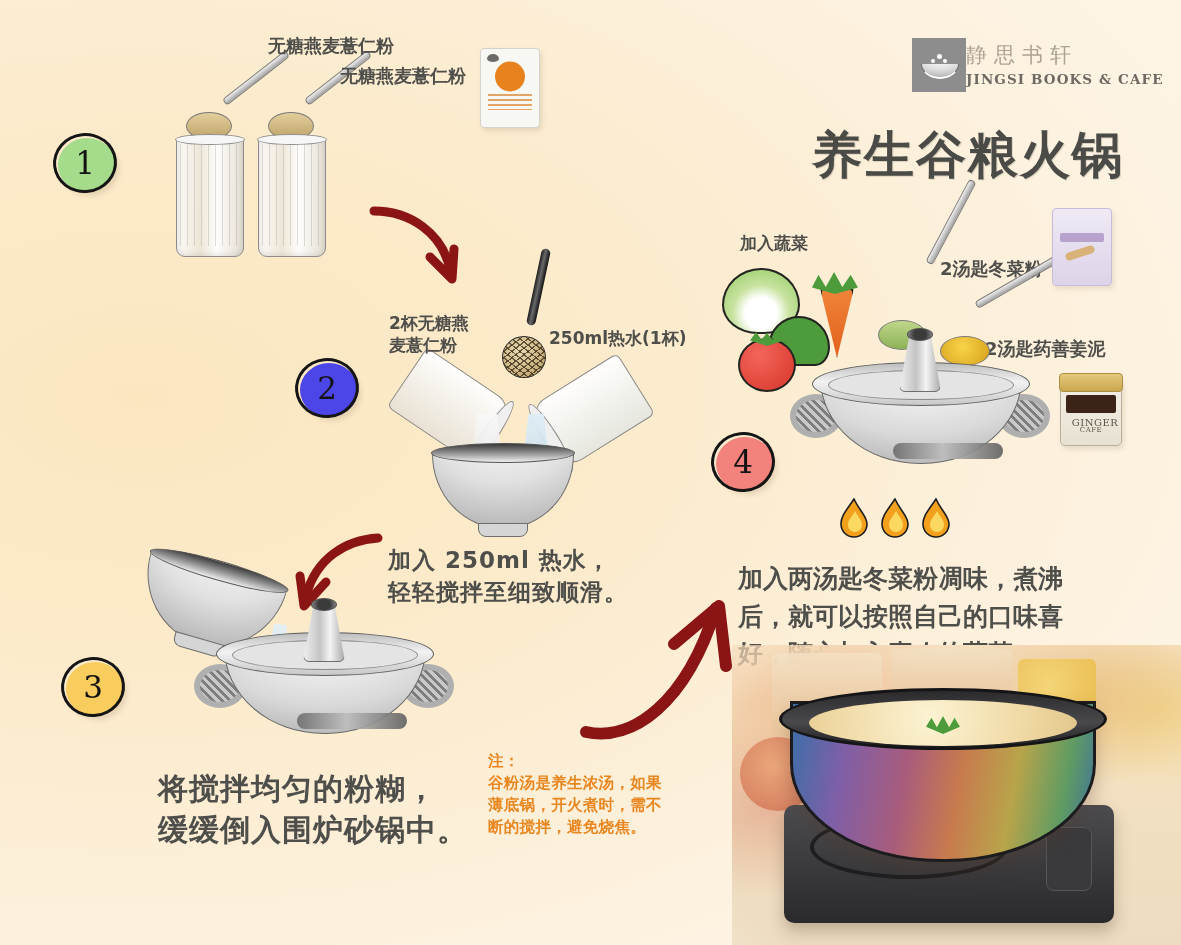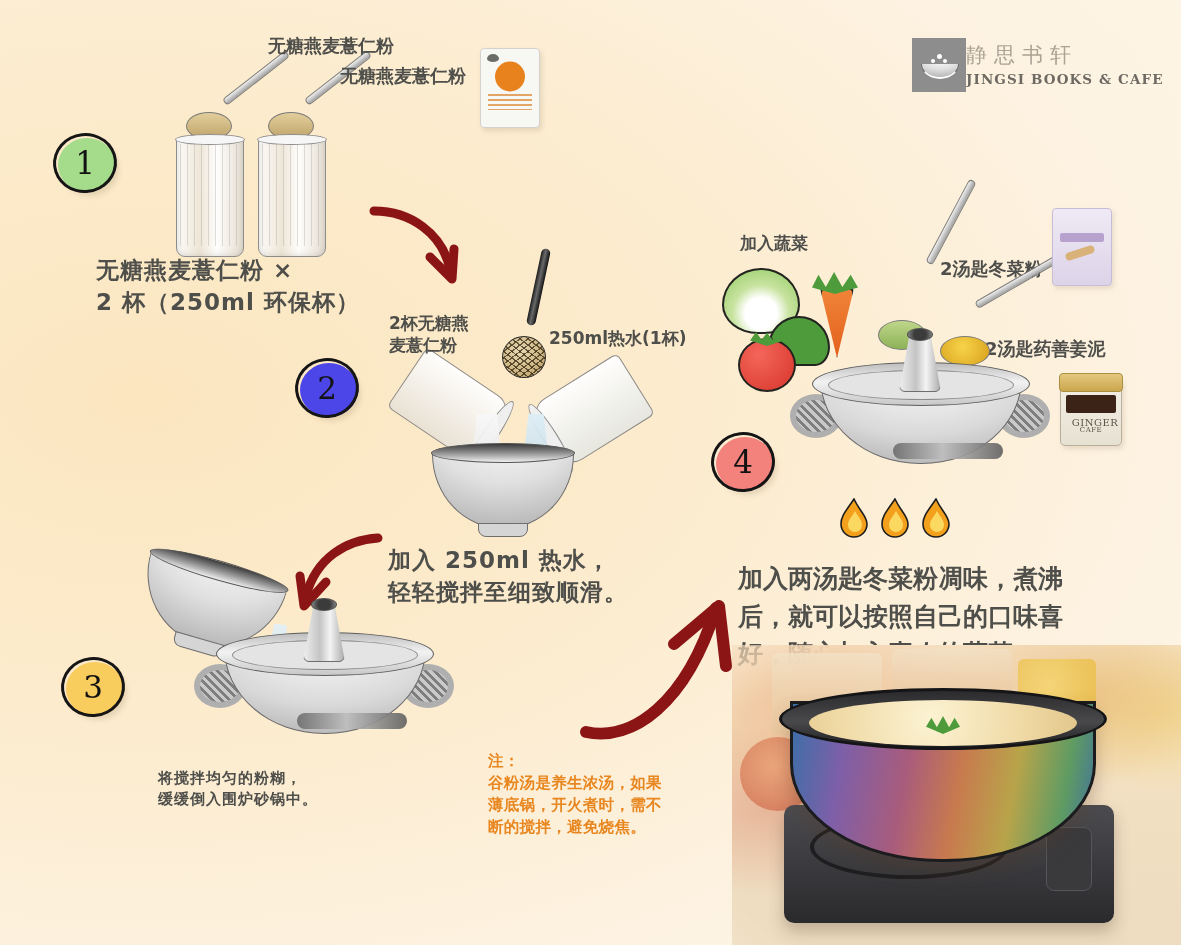--- a/index.html
+++ b/index.html
@@ -54,21 +54,21 @@
   
   .cap{position:absolute;color:#4E4E4A;font-weight:bold;line-height:1.38;
     font-family:"DejaVu Sans","Liberation Sans",sans-serif;white-space:pre-line;}
 
   #lbl-spoon1{left:268px;top:34px;font-size:18px;}
   #lbl-spoon2{left:340px;top:64px;font-size:18px;}
   #cap1{left:96px;top:255px;font-size:23px;letter-spacing:1px;}
   #lbl-powder{left:389px;top:312px;font-size:17px;line-height:1.3;}
   #lbl-water{left:549px;top:327px;font-size:17px;}
   #cap2{left:388px;top:545px;font-size:23px;letter-spacing:1px;}
-  #cap3{left:158px;top:768px;font-size:15px;letter-spacing:1px;}
+  #cap3{left:158px;top:768px;font-size:30px;letter-spacing:1px;}
   #lbl-veg{left:740px;top:232px;font-size:17px;}
   #lbl-dong{left:940px;top:257px;font-size:18px;}
   #lbl-ginger{left:985px;top:337px;font-size:18px;}
   #cap4{left:738px;top:560px;font-size:25px;line-height:1.5;width:360px;white-space:normal;}
 
   #note{position:absolute;left:488px;top:750px;font-size:15.5px;font-weight:bold;
     color:#E8861F;line-height:1.42;white-space:pre-line;letter-spacing:.3px;
     font-family:"DejaVu Sans","Liberation Sans",sans-serif;}
 
   
@@ -221,20 +221,21 @@
         <div class="d2"></div>
         <div class="d3"></div>
       <div class="bowl"></div>
     </div>
     <div id="brand-text">
       <div id="brand-cn">静思书轩</div>
       <div id="brand-en">JINGSI BOOKS &amp; CAFE</div>
     </div>
   </div>
 
+  <div class="abs" id="title">养生谷粮火锅</div>
 
   <div class="badge" id="badge1">
     <span>1</span>
   </div>
 
   <div class="spoon art" style="left:186px;top:92px;">
     <div class="stick" style="left:30px;top:-18px;transform:rotate(-38deg);"></div>
     <div class="bowlp" style="left:0;top:20px;background:linear-gradient(180deg,#E2CE9B,#BFA36A);"></div>
   </div>
   <div class="spoon art" style="left:268px;top:92px;">
@@ -246,22 +247,20 @@
   <div class="glass art" style="left:258px;top:137px;"></div>
 
   <div class="pouch art" style="left:480px;top:48px;">
     <div class="tinylogo"></div>
     <div class="badgecircle"></div>
     <div class="lines"></div>
   </div>
 
   <div class="cap" id="lbl-spoon1">无糖燕麦薏仁粉</div>
   <div class="cap" id="lbl-spoon2">无糖燕麦薏仁粉</div>
-  <div class="cap" id="cap1">无糖燕麦薏仁粉 ×
-2 杯（250ml 环保杯）</div>
 
   <svg class="arrowsvg" style="left:368px;top:205px;" width="100" height="90" viewBox="0 0 100 90">
     <path d="M6 6 C42 6 74 28 82 64" stroke="#8B1414" stroke-width="9" fill="none" stroke-linecap="round"></path>
     <path d="M62 52 L84 74 L86 44" stroke="#8B1414" stroke-width="9" fill="none" stroke-linecap="round" stroke-linejoin="round"></path>
   </svg>
 
   <div class="badge" id="badge2">
     <span>2</span>
   </div>
 

